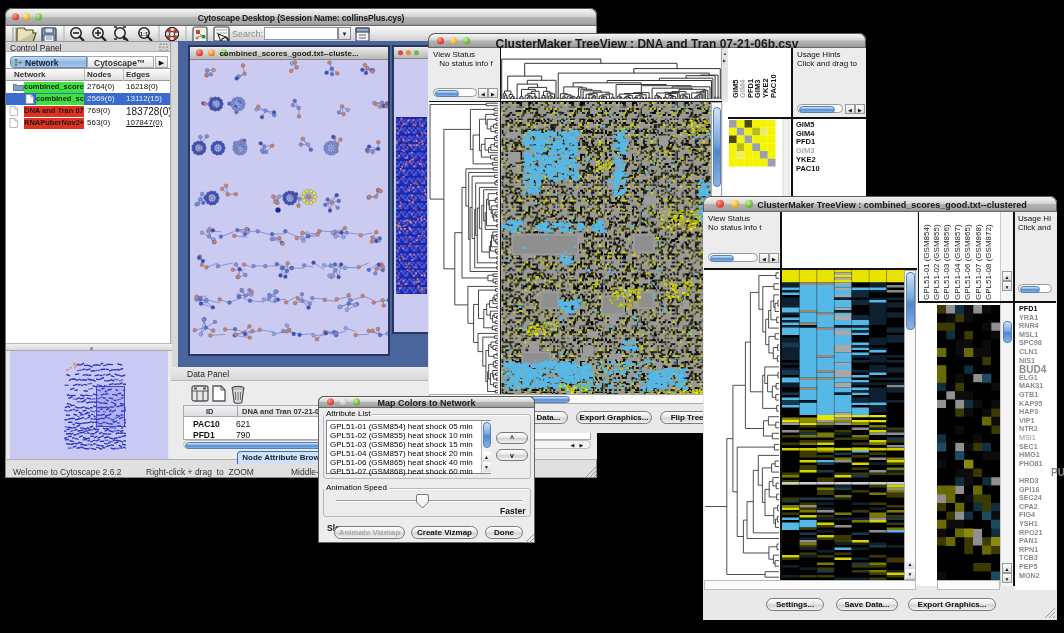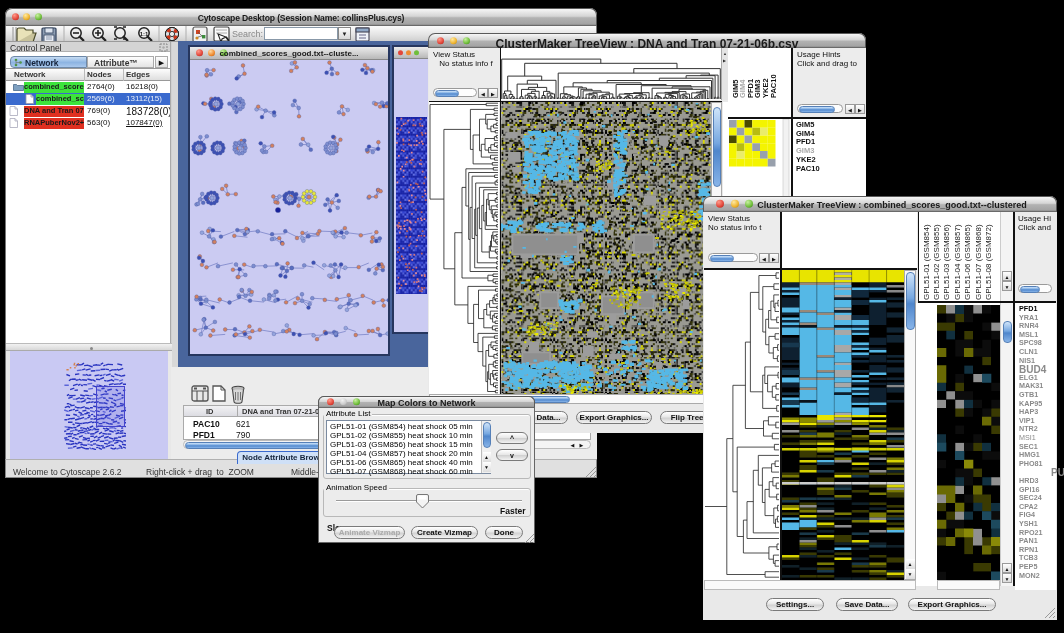--- a/index.html
+++ b/index.html
@@ -93,21 +93,21 @@
       <div class="abs" style="left:4px;top:3.5px;width:77px;height:12px;background:linear-gradient(#c6ddf4,#8db4e2 55%,#a9c8ec);border:1px solid #6d88a8;border-radius:4px 0 0 4px;">
         <svg style="left:3px;top:1.5px" width="9" height="9" viewBox="0 0 9 9">
           <circle cx="2" cy="2" r="1.3" fill="#4a9a3a"></circle>
           <circle cx="2" cy="7" r="1.3" fill="#4a9a3a"></circle>
           <circle cx="6.5" cy="4.5" r="1.3" fill="#4a9a3a"></circle>
           <path d="M2 2v5M2 4.5h4.5" stroke="#777" stroke-width="0.7"></path>
         </svg>
         <div class="abs" style="left:14px;top:1px;font-size:8.5px;font-weight:bold;color:#16233a;">Network</div>
       </div>
       <div class="abs" style="left:81px;top:3.5px;width:67px;height:12px;background:linear-gradient(#fefefe,#e4e4e4);border:1px solid #aaa;">
-        <div class="abs" style="left:6px;top:1px;font-size:8.5px;font-weight:bold;color:#333;">Attribute™</div>
+        <div class="abs" style="left:6px;top:1px;font-size:8.5px;font-weight:bold;color:#333;">Cytoscape™</div>
       </div>
       <div class="abs" style="left:149px;top:3.5px;width:13px;height:12px;background:linear-gradient(#fefefe,#e0e0e0);border:1px solid #aaa;font-size:7px;line-height:12px;text-align:center;color:#111;">▶</div>
     </div>
     <div class="abs" style="left:1px;top:61px;width:164px;height:274px;background:#fff;">
       <div class="abs" style="left:0;top:0;width:164px;height:12px;background:linear-gradient(#fdfdfd,#dedede);border-bottom:1px solid #999;">
         <div class="abs" style="left:8px;top:1px;font-size:8px;font-weight:bold;color:#333;">Network</div>
         <div class="abs" style="left:81px;top:1px;font-size:8px;font-weight:bold;color:#333;">Nodes</div>
         <div class="abs" style="left:120px;top:1px;font-size:8px;font-weight:bold;color:#333;">Edges</div>
         <div class="abs" style="left:78px;top:0;width:1px;height:12px;background:#bbb;"></div>
         <div class="abs" style="left:117px;top:0;width:1px;height:12px;background:#bbb;"></div>
@@ -617,20 +617,23 @@
             </pattern>
           </defs>
           <rect width="31" height="177" fill="url(#blu)"></rect>
           <path fill="#c05a50" d="M28.9 82.3h1.7v1.7h-1.7zM6.7 26.5h1.7v1.7h-1.7zM4.6 167.6h1.7v1.7h-1.7zM8.7 5.4h1.7v1.7h-1.7zM25.5 17.1h1.7v1.7h-1.7zM14.4 45.1h1.7v1.7h-1.7zM24.8 173.4h1.7v1.7h-1.7zM11.9 26.4h1.7v1.7h-1.7zM1.3 107.5h1.7v1.7h-1.7zM11 102.6h1.7v1.7h-1.7zM2.2 105h1.7v1.7h-1.7zM27.5 170h1.7v1.7h-1.7zM28.4 59.5h1.7v1.7h-1.7zM22.9 172.8h1.7v1.7h-1.7zM9.5 118.7h1.7v1.7h-1.7zM12.7 149.7h1.7v1.7h-1.7zM2.3 129.9h1.7v1.7h-1.7zM25.7 78.9h1.7v1.7h-1.7zM22.8 5.9h1.7v1.7h-1.7zM9.1 146.3h1.7v1.7h-1.7zM24.9 169.9h1.7v1.7h-1.7zM23.5 7.9h1.7v1.7h-1.7zM19.2 91.9h1.7v1.7h-1.7zM9.9 44.2h1.7v1.7h-1.7zM5 138.5h1.7v1.7h-1.7zM23.9 1.3h1.7v1.7h-1.7zM24.9 135.7h1.7v1.7h-1.7zM3.6 12h1.7v1.7h-1.7zM24.8 15.1h1.7v1.7h-1.7zM10.2 113.2h1.7v1.7h-1.7zM20.8 66.5h1.7v1.7h-1.7zM16.4 7.5h1.7v1.7h-1.7zM27.2 65.5h1.7v1.7h-1.7zM19.1 65.8h1.7v1.7h-1.7zM9.9 149.2h1.7v1.7h-1.7zM24.5 117.9h1.7v1.7h-1.7zM1.1 134.3h1.7v1.7h-1.7zM16 152.1h1.7v1.7h-1.7zM24 42.4h1.7v1.7h-1.7zM18.7 79.5h1.7v1.7h-1.7zM14.4 84.6h1.7v1.7h-1.7zM4.3 90.2h1.7v1.7h-1.7zM24.7 94.2h1.7v1.7h-1.7zM16.5 41.8h1.7v1.7h-1.7zM25.8 113.4h1.7v1.7h-1.7zM12.3 127.6h1.7v1.7h-1.7z"></path>
           <path fill="#d4737a" d="M13.7 125.8h1.7v1.7h-1.7zM20.7 161.2h1.7v1.7h-1.7zM21.1 101h1.7v1.7h-1.7zM12.2 145.9h1.7v1.7h-1.7zM28 158.3h1.7v1.7h-1.7zM3.6 84.4h1.7v1.7h-1.7zM12.4 72.7h1.7v1.7h-1.7zM17.7 27.3h1.7v1.7h-1.7zM27.8 156.9h1.7v1.7h-1.7zM10.9 152.2h1.7v1.7h-1.7zM18.7 104.2h1.7v1.7h-1.7zM15.1 96h1.7v1.7h-1.7zM0.6 107.8h1.7v1.7h-1.7zM13.5 118.9h1.7v1.7h-1.7zM17.7 48.8h1.7v1.7h-1.7zM0.6 10.6h1.7v1.7h-1.7zM5.1 32.4h1.7v1.7h-1.7zM24.5 46.2h1.7v1.7h-1.7zM3 142.3h1.7v1.7h-1.7zM27.5 118.1h1.7v1.7h-1.7zM13.5 111h1.7v1.7h-1.7zM12.2 71.7h1.7v1.7h-1.7zM4.5 0.8h1.7v1.7h-1.7zM16.7 2.3h1.7v1.7h-1.7zM1.5 159.8h1.7v1.7h-1.7zM6.4 21.4h1.7v1.7h-1.7zM7.2 108.2h1.7v1.7h-1.7zM12.4 22.3h1.7v1.7h-1.7zM17.5 137h1.7v1.7h-1.7zM18.5 7.6h1.7v1.7h-1.7zM1.5 109.8h1.7v1.7h-1.7zM13.4 42.9h1.7v1.7h-1.7zM6.5 22.8h1.7v1.7h-1.7zM20 164.3h1.7v1.7h-1.7zM19.4 128.4h1.7v1.7h-1.7zM1.3 16.1h1.7v1.7h-1.7zM17.4 164.3h1.7v1.7h-1.7zM26 26.1h1.7v1.7h-1.7zM19.5 149.7h1.7v1.7h-1.7zM25.8 53.8h1.7v1.7h-1.7zM13.9 67h1.7v1.7h-1.7zM22.5 25.1h1.7v1.7h-1.7zM16.8 157.8h1.7v1.7h-1.7zM7 33.2h1.7v1.7h-1.7zM4 108.8h1.7v1.7h-1.7zM4.9 7.9h1.7v1.7h-1.7z"></path>
           <path fill="#e88a90" d="M13.8 111.8h1.7v1.7h-1.7zM11.3 2.7h1.7v1.7h-1.7zM12.6 109.7h1.7v1.7h-1.7zM10.2 102.4h1.7v1.7h-1.7zM6.7 58.9h1.7v1.7h-1.7zM20.2 122.3h1.7v1.7h-1.7zM3 114.7h1.7v1.7h-1.7zM24.1 100.4h1.7v1.7h-1.7zM28.7 15.5h1.7v1.7h-1.7zM25.5 171.6h1.7v1.7h-1.7zM6.8 6.3h1.7v1.7h-1.7zM3 170.3h1.7v1.7h-1.7zM7.9 111h1.7v1.7h-1.7zM6.9 52.7h1.7v1.7h-1.7zM3.9 110.9h1.7v1.7h-1.7zM0.6 64.6h1.7v1.7h-1.7zM13.2 103.7h1.7v1.7h-1.7zM19.8 23h1.7v1.7h-1.7zM6.5 140.7h1.7v1.7h-1.7zM20.2 17.8h1.7v1.7h-1.7zM5.3 48.8h1.7v1.7h-1.7zM2.5 108.4h1.7v1.7h-1.7zM3.8 51.1h1.7v1.7h-1.7zM28.6 76h1.7v1.7h-1.7zM6.4 130.5h1.7v1.7h-1.7zM21.7 168.6h1.7v1.7h-1.7zM9.9 39.8h1.7v1.7h-1.7zM14.9 34.7h1.7v1.7h-1.7zM3.5 88.1h1.7v1.7h-1.7zM13.8 136.9h1.7v1.7h-1.7zM16.6 70h1.7v1.7h-1.7zM12.3 82.8h1.7v1.7h-1.7zM14.2 27.5h1.7v1.7h-1.7zM8.8 46.4h1.7v1.7h-1.7zM9.1 166.3h1.7v1.7h-1.7zM7.8 103.2h1.7v1.7h-1.7zM22.9 45.9h1.7v1.7h-1.7zM19.2 155.3h1.7v1.7h-1.7zM15.4 142h1.7v1.7h-1.7zM0.1 25.1h1.7v1.7h-1.7zM27.6 101.3h1.7v1.7h-1.7zM15.3 41.7h1.7v1.7h-1.7zM21.7 163.5h1.7v1.7h-1.7zM21.9 68.9h1.7v1.7h-1.7zM12.1 14.6h1.7v1.7h-1.7zM6.8 162.7h1.7v1.7h-1.7zM28 72.7h1.7v1.7h-1.7zM21.9 117.9h1.7v1.7h-1.7zM19.9 27.3h1.7v1.7h-1.7zM15 77.5h1.7v1.7h-1.7zM24.9 23.8h1.7v1.7h-1.7zM24.8 102.3h1.7v1.7h-1.7zM13.9 104.8h1.7v1.7h-1.7zM16.2 84.2h1.7v1.7h-1.7zM2.1 165.8h1.7v1.7h-1.7zM25.6 8h1.7v1.7h-1.7zM2 38h1.7v1.7h-1.7zM24.9 157.5h1.7v1.7h-1.7z"></path>
         </svg>
       </div>
     </div>
     <div class="abs" style="left:166px;top:359px;width:426px;height:92px;background:#ececec;">
+      <div class="abs" style="left:0;top:0;width:426px;height:14px;background:linear-gradient(#ebebeb,#d8d8d8);border-bottom:1px solid #b8b8b8;">
+        <div class="abs" style="left:16px;top:2px;font-size:8.5px;color:#222;">Data Panel</div>
+      </div>
       <svg style="left:20px;top:17px" width="76" height="20" viewBox="0 0 76 20">
         <rect x="1" y="2" width="16" height="15" rx="2" fill="#e8e8e8" stroke="#555" stroke-width="1.3"></rect>
         <path d="M1 7h16M6 7v10M12 7v10" stroke="#555" stroke-width="1.1"></path>
         <rect x="3" y="3.5" width="3" height="2" fill="#555"></rect>
         <rect x="12" y="3.5" width="3" height="2" fill="#555"></rect>
         <path d="M22 17V2h8l4 4v11z" fill="#fff" stroke="#555" stroke-width="1.3"></path>
         <path d="M30 2v4h4" fill="none" stroke="#555" stroke-width="1"></path>
         <ellipse cx="47" cy="4.5" rx="6" ry="2.2" fill="#bbb" stroke="#444" stroke-width="1.1"></ellipse>
         <path d="M41.5 5.5L43 17.5c0 1 1.8 1.8 4 1.8s4-.8 4-1.8l1.5-12" fill="#d8d8d8" stroke="#444" stroke-width="1.1"></path>
         <path d="M44.5 8v8M47 8v8.5M49.5 8v8" stroke="#666" stroke-width="0.9"></path>

